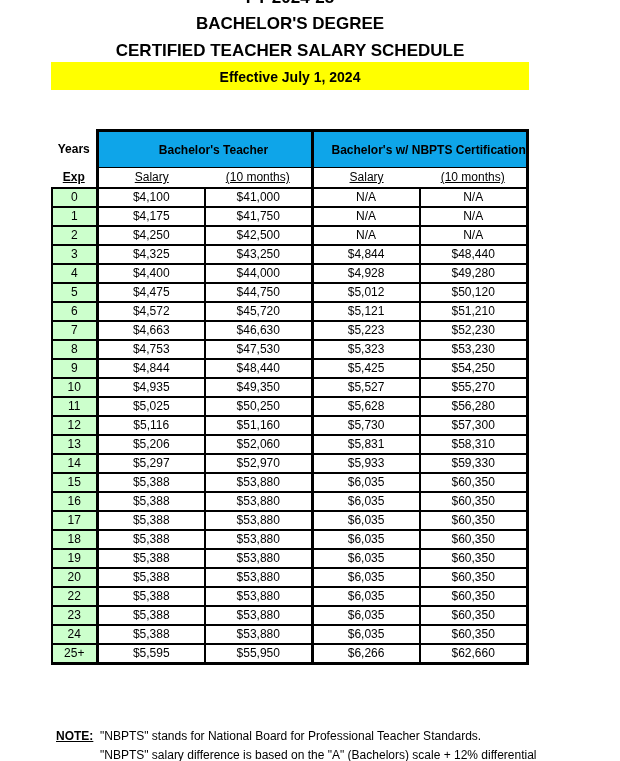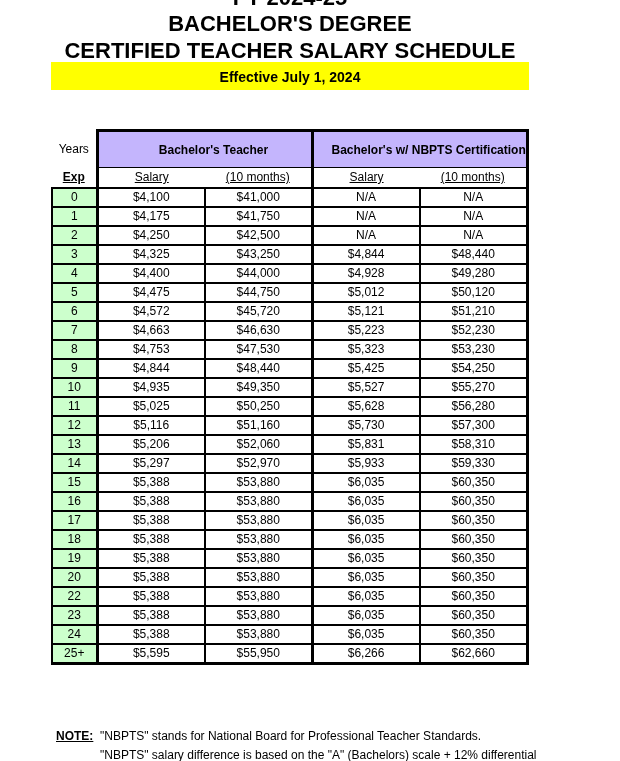--- a/index.html
+++ b/index.html
@@ -1,39 +1,39 @@
 <!DOCTYPE html>
 <html><head>
 <meta charset="utf-8">
 <style>
   html, body { margin: 0; padding: 0; background: #ffffff; }
   body { width: 620px; height: 761px; position: relative; overflow: hidden;
          font-family: "Liberation Sans", sans-serif; color: #000; }
   .title { position: absolute; left: 51px; width: 478px; text-align: center;
-           font-weight: bold; font-size: 22px; line-height: 20px; }
+           font-weight: bold; font-size: 17px; line-height: 20px; }
   .t0 { top: -12px; }
   .t1 { top: 14px; }
   .t2 { top: 41px; }
   .effective { position: absolute; left: 51px; top: 62px; width: 478px; height: 28px;
                background: #ffff00; text-align: center; font-weight: bold;
                font-size: 14px; line-height: 30px; }
 
   .tbl { position: absolute; left: 51px; top: 129px; border-collapse: collapse;
          table-layout: fixed; font-size: 12px; }
   .tbl td { padding: 0; text-align: center; white-space: nowrap; }
   .c0 { width: 45px; }
   .c1 { width: 108px; }
   .c2 { width: 107px; }
   .c3 { width: 107px; }
   .c4 { width: 107px; }
 
-  .hdr td.grp { background: #c4b5fd; font-weight: bold; height: 35px;
+  .hdr td.grp { background: #0ea5e9; font-weight: bold; height: 35px;
                 border-top: 3px solid #000; border-left: 3px solid #000;
                 border-right: 3px solid #000; border-bottom: 1px solid #000; padding-left: 18px; }
-  .hdr td.years { font-weight: normal; height: 35px; }
+  .hdr td.years { font-weight: bold; height: 35px; }
   .sub td { height: 19px; line-height: 19px; }
   .sub td.b1 { border-left: 3px solid #000; }
   .sub td.b3 { border-left: 3px solid #000; }
   .sub td.b4 { border-right: 3px solid #000; }
   .sub td.yr { font-weight: bold; }
   .u { text-decoration: underline; }
 
   .row td { height: 17px; line-height: 17px; border: 2px solid #000; }
   .row td.exp { background: #ccffcc; border-left: 2px solid #000; }
   .row td.m1 { border-left: 3px solid #000; border-radius: 7px; }

